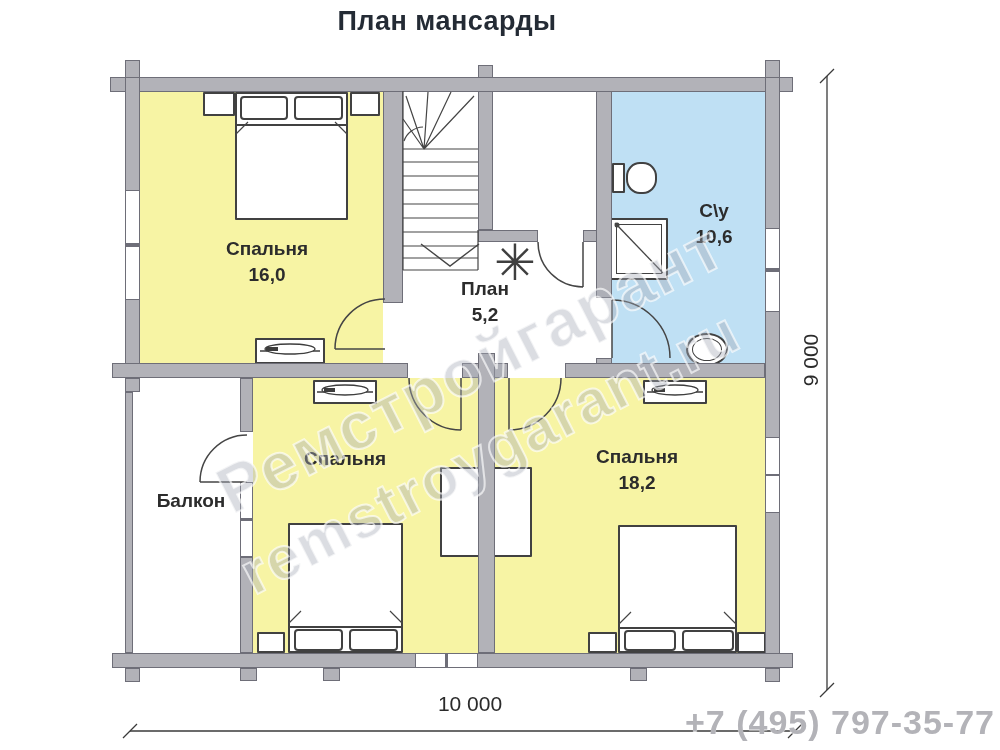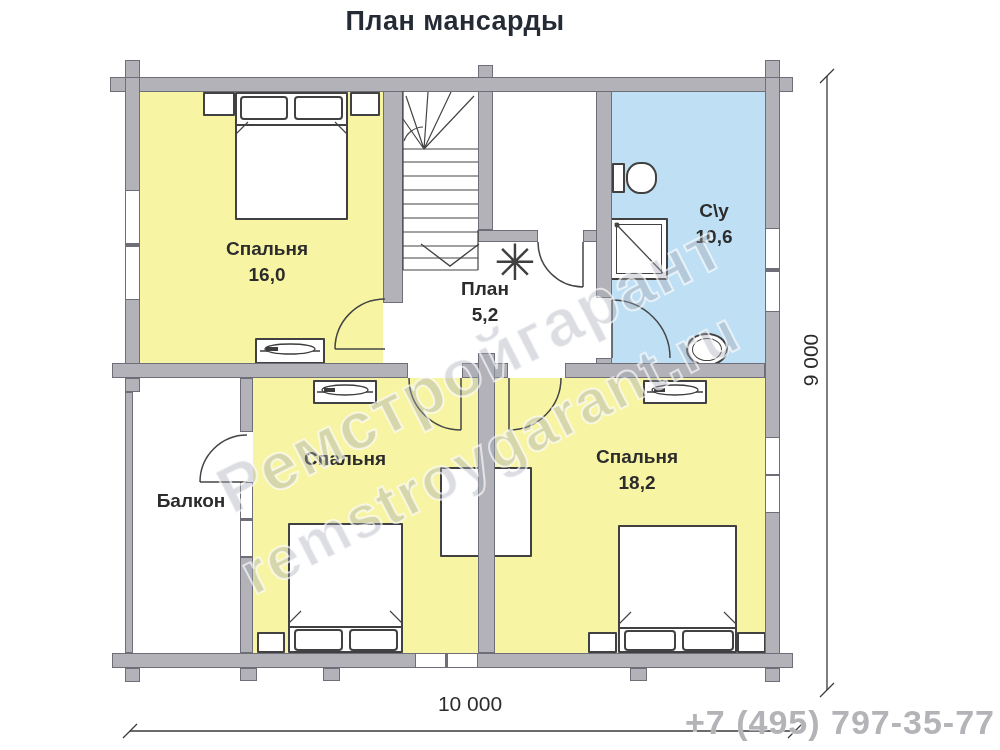--- a/index.html
+++ b/index.html
@@ -14,21 +14,21 @@
   .win{position:absolute;box-sizing:border-box;background:#fff;border:1px solid #6e6e78;}
   .win-v{background:linear-gradient(to bottom,#fff 48%,#6e6e78 48%,#6e6e78 52%,#fff 52%);}
   .win-h{background:linear-gradient(to right,#fff 48%,#6e6e78 48%,#6e6e78 52%,#fff 52%);}
   .furn{position:absolute;box-sizing:border-box;background:#fff;border:2px solid #414141;border-radius:1px;}
   .pillow{position:absolute;box-sizing:border-box;background:#fff;border:2px solid #414141;border-radius:4px;}
   .bedline{position:absolute;left:0;right:0;height:2px;background:#414141;}
   .round{border-radius:50%;}
   .rlabel{position:absolute;text-align:center;color:#2c2c2c;
           font-size:19px;font-weight:600;line-height:1.35;}
   .rlabel span{display:block;}
-  #title{position:absolute;left:280px;top:6px;width:350px;text-align:center;
+  #title{position:absolute;left:272px;top:6px;width:350px;text-align:center;
          font-size:27px;font-weight:700;color:#242b35;letter-spacing:.5px;}
   .dimlabel{position:absolute;font-size:21px;color:#2b2b2b;text-align:center;}
   #dim-height{transform:rotate(-90deg);}
   .wm{position:absolute;font-weight:700;white-space:nowrap;text-align:center;
       color:rgba(165,170,182,0.40);-webkit-text-stroke:2px rgba(255,255,255,0.65);
       letter-spacing:2px;transform:rotate(-27deg);}
   #wm1{left:130px;top:330px;width:680px;font-size:66px;}
   #wm2{left:150px;top:418px;width:680px;font-size:60px;}
   #phone{position:absolute;left:600px;top:703px;width:395px;text-align:right;
          font-size:34px;font-weight:700;color:#b3b3b8;letter-spacing:1px;

